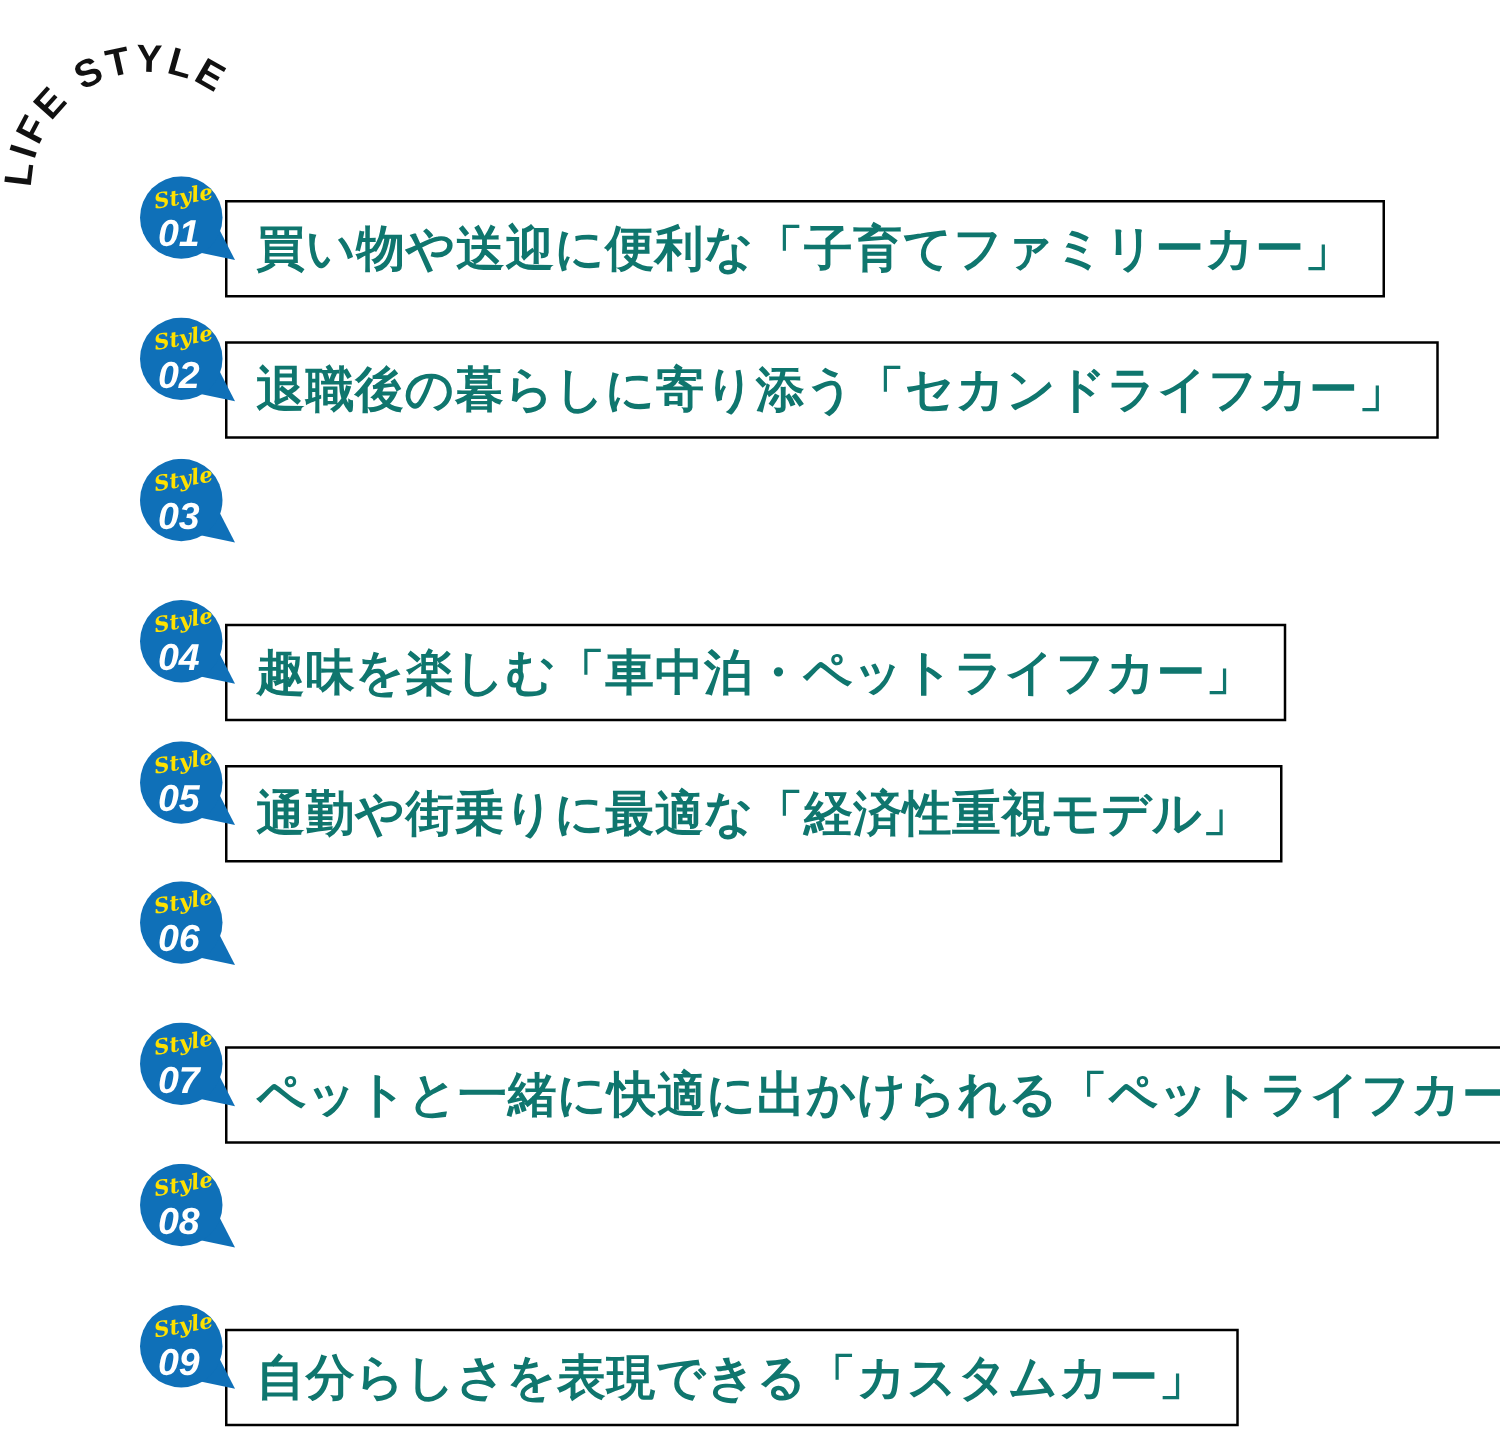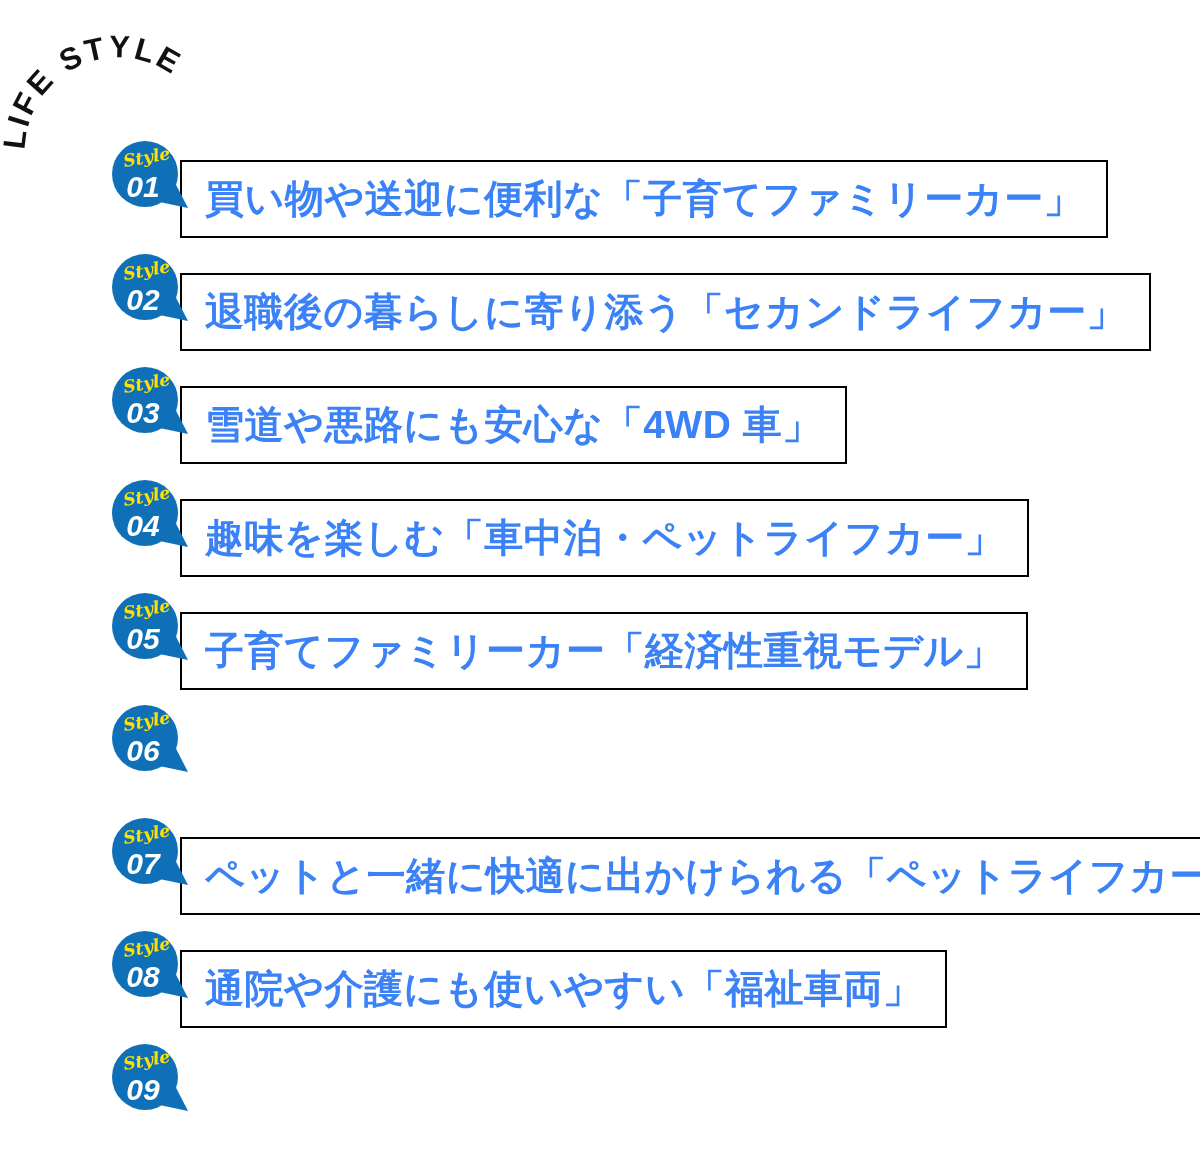--- a/index.html
+++ b/index.html
@@ -26,21 +26,21 @@
     font-family:"Liberation Sans", sans-serif;
     font-style:italic;font-weight:700;font-size:30px;fill:#ffffff;text-anchor:middle;
   }
   .label-box{
     position:relative;z-index:1;
     margin-left:68px;margin-top:19px;
     width:max-content;min-height:74px;
     background:#ffffff;border:2px solid #000000;
     display:flex;align-items:center;
     padding:0 23px;
-    font-size:39px;font-weight:700;color:#3b82f6;
+    font-size:39px;font-weight:700;color:#0f766e;
     white-space:nowrap;letter-spacing:0.5px;
   }
 </style>
 </head>
 <body>
 
 <svg class="arc-title" viewBox="0 0 240 200">
   <path id="arcPath" d="M 25 150 A 93 93 0 0 1 168 72" fill="none" stroke="none"></path>
   <text>
     <textPath href="#arcPath">LIFE STYLE</textPath>
@@ -67,41 +67,40 @@
   <div class="label-box">退職後の暮らしに寄り添う「セカンドライフカー」</div>
 </div>
 
 <div class="row" style="top:367px">
   <svg class="badge" viewBox="0 0 92 90">
     <path d="M38 59 L76 67 L58 32 Z" fill="#0f70b8"></path>
     <circle cx="33" cy="33" r="33" fill="#0f70b8"></circle>
     <text class="style-word" x="35" y="22" fill="#ffe100" transform="rotate(-10 35 18)">Style</text>
     <text class="style-num" x="31" y="56">03</text>
   </svg>
-  <div class="label-box">雪道や悪路にも安心な「4WD 車」</div>
 </div>
 
 <div class="row" style="top:480px">
   <svg class="badge" viewBox="0 0 92 90">
     <path d="M38 59 L76 67 L58 32 Z" fill="#0f70b8"></path>
     <circle cx="33" cy="33" r="33" fill="#0f70b8"></circle>
     <text class="style-word" x="35" y="22" fill="#ffe100" transform="rotate(-10 35 18)">Style</text>
     <text class="style-num" x="31" y="56">04</text>
   </svg>
   <div class="label-box">趣味を楽しむ「車中泊・ペットライフカー」</div>
 </div>
 
 <div class="row" style="top:593px">
   <svg class="badge" viewBox="0 0 92 90">
     <path d="M38 59 L76 67 L58 32 Z" fill="#0f70b8"></path>
     <circle cx="33" cy="33" r="33" fill="#0f70b8"></circle>
     <text class="style-word" x="35" y="22" fill="#ffe100" transform="rotate(-10 35 18)">Style</text>
     <text class="style-num" x="31" y="56">05</text>
   </svg>
-  <div class="label-box">子育てファミリーカー「経済性重視モデル」</div>
+  <div class="label-box">通勤や街乗りに最適な「経済性重視モデル」</div>
 </div>
 
 <div class="row" style="top:705px">
   <svg class="badge" viewBox="0 0 92 90">
     <path d="M38 59 L76 67 L58 32 Z" fill="#0f70b8"></path>
     <circle cx="33" cy="33" r="33" fill="#0f70b8"></circle>
     <text class="style-word" x="35" y="22" fill="#ffe100" transform="rotate(-10 35 18)">Style</text>
     <text class="style-num" x="31" y="56">06</text>
   </svg>
 </div>
@@ -116,23 +115,23 @@
   <div class="label-box">ペットと一緒に快適に出かけられる「ペットライフカー」</div>
 </div>
 
 <div class="row" style="top:931px">
   <svg class="badge" viewBox="0 0 92 90">
     <path d="M38 59 L76 67 L58 32 Z" fill="#0f70b8"></path>
     <circle cx="33" cy="33" r="33" fill="#0f70b8"></circle>
     <text class="style-word" x="35" y="22" fill="#ffe100" transform="rotate(-10 35 18)">Style</text>
     <text class="style-num" x="31" y="56">08</text>
   </svg>
-  <div class="label-box">通院や介護にも使いやすい「福祉車両」</div>
 </div>
 
 <div class="row" style="top:1044px">
   <svg class="badge" viewBox="0 0 92 90">
     <path d="M38 59 L76 67 L58 32 Z" fill="#0f70b8"></path>
     <circle cx="33" cy="33" r="33" fill="#0f70b8"></circle>
     <text class="style-word" x="35" y="22" fill="#ffe100" transform="rotate(-10 35 18)">Style</text>
     <text class="style-num" x="31" y="56">09</text>
   </svg>
+  <div class="label-box">自分らしさを表現できる「カスタムカー」</div>
 </div>
 
 </body></html>

